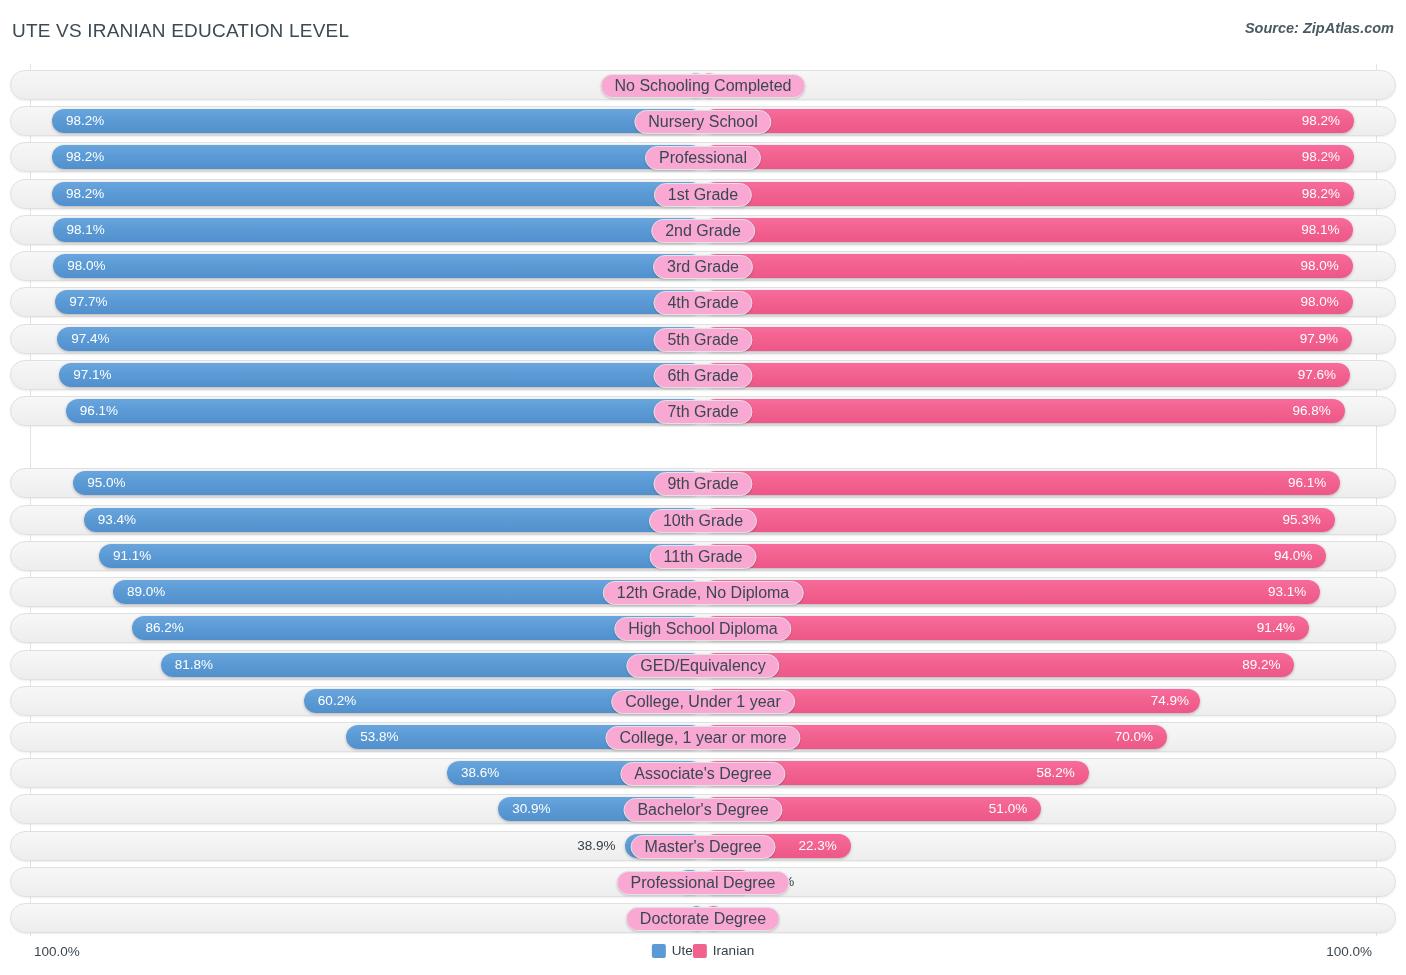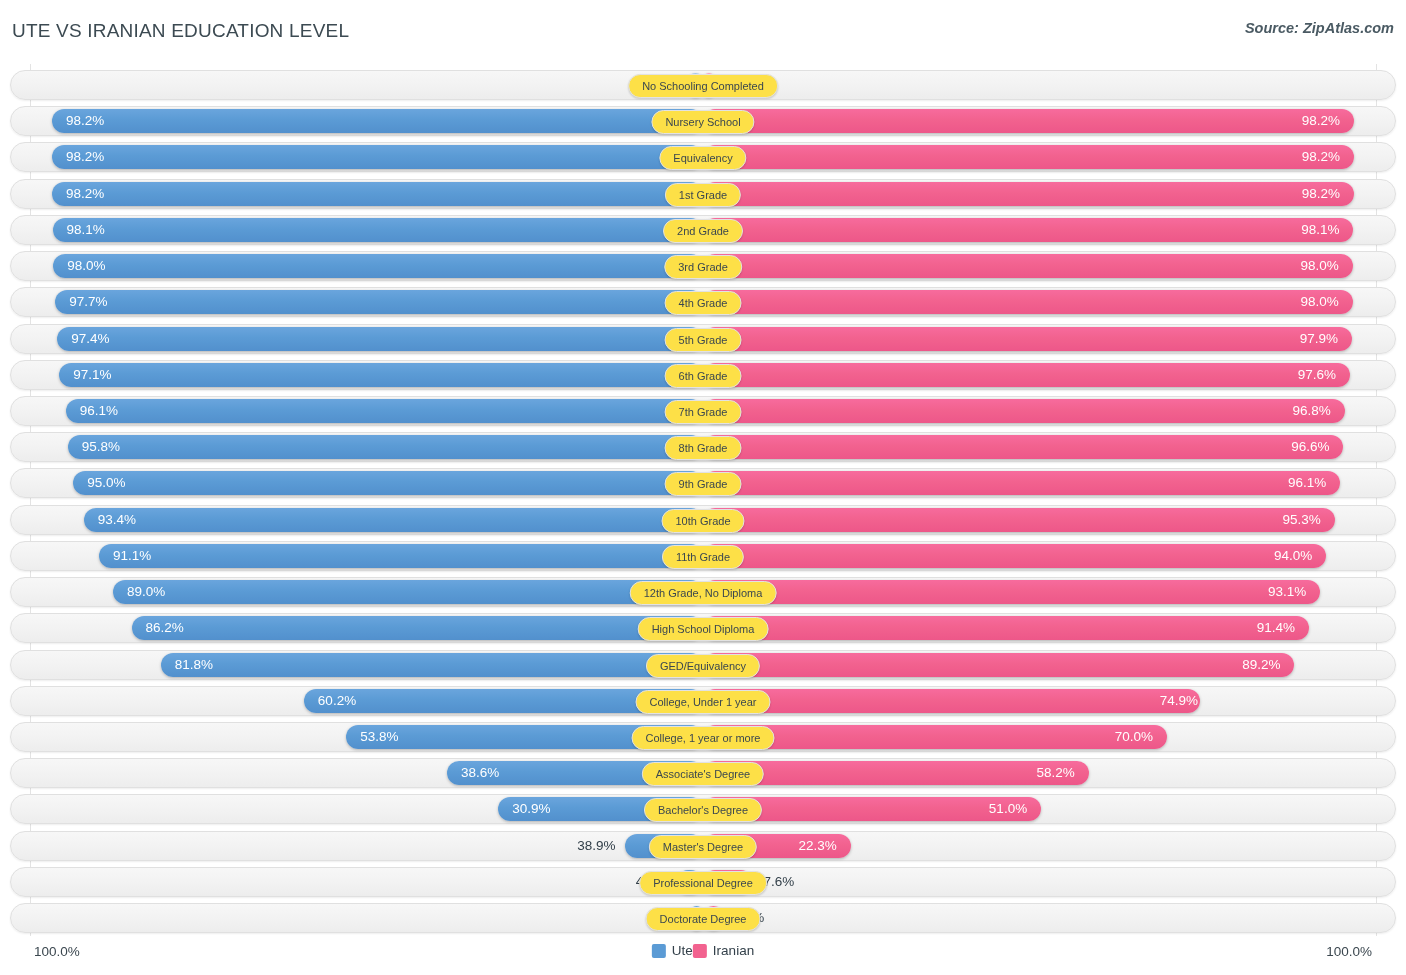--- a/index.html
+++ b/index.html
@@ -64,25 +64,25 @@
     font-size:13.5px;white-space:nowrap;
   }
   .val.inside-l{left:14px;color:#ffffff;}
   .val.inside-r{right:14px;color:#ffffff;}
   .val.outside-l{color:#33404a;text-align:right;}
   .val.outside-r{color:#33404a;text-align:left;}
 
   .catlabel{
     position:absolute;top:4px;height:22px;line-height:22px;
     left:50%;transform:translateX(-50%);
-    background:#fde047;
+    background:#f9a8d4;
     border:1px solid #e2e2e2;
     border-radius:12px;
     padding:0 13px;
-    font-size:11px;color:#3b474f;
+    font-size:16px;color:#3b474f;
     white-space:nowrap;
     box-shadow:0 1px 2px rgba(0,0,0,.16);
     z-index:5;
   }
 
   
   .footer{position:absolute;left:0;top:936px;width:1406px;height:39px;}
   .axis-min{position:absolute;left:34px;top:8px;font-size:13.5px;color:#3b474f;}
   .axis-max{position:absolute;right:34px;top:8px;font-size:13.5px;color:#3b474f;}
   .legend{
@@ -135,21 +135,21 @@
       <div class="row" style="top: 78.44px;">
         <div class="track"></div>
         <div class="half l">
           <div class="bar l" style="width: 651.066px; right: 0px;"></div>
           <div class="val inside-l" style="left: 55.934px;">98.2%</div>
         </div>
         <div class="half r">
           <div class="bar r" style="width: 651.066px; left: 0px;"></div>
           <div class="val inside-r" style="right: 55.934px;">98.2%</div>
         </div>
-        <div class="catlabel">Equivalency</div>
+        <div class="catlabel">Professional</div>
       </div>
       <div class="row" style="top: 114.66px;">
         <div class="track"></div>
         <div class="half l">
           <div class="bar l" style="width: 651.066px; right: 0px;"></div>
           <div class="val inside-l" style="left: 55.934px;">98.2%</div>
         </div>
         <div class="half r">
           <div class="bar r" style="width: 651.066px; left: 0px;"></div>
           <div class="val inside-r" style="right: 55.934px;">98.2%</div>
@@ -221,32 +221,20 @@
         <div class="half l">
           <div class="bar l" style="width: 637.143px; right: 0px;"></div>
           <div class="val inside-l" style="left: 69.857px;">96.1%</div>
         </div>
         <div class="half r">
           <div class="bar r" style="width: 641.784px; left: 0px;"></div>
           <div class="val inside-r" style="right: 65.216px;">96.8%</div>
         </div>
         <div class="catlabel">7th Grade</div>
       </div>
-      <div class="row" style="top: 368.2px;">
-        <div class="track"></div>
-        <div class="half l">
-          <div class="bar l" style="width: 635.154px; right: 0px;"></div>
-          <div class="val inside-l" style="left: 71.846px;">95.8%</div>
-        </div>
-        <div class="half r">
-          <div class="bar r" style="width: 640.458px; left: 0px;"></div>
-          <div class="val inside-r" style="right: 66.542px;">96.6%</div>
-        </div>
-        <div class="catlabel">8th Grade</div>
-      </div>
       <div class="row" style="top: 404.42px;">
         <div class="track"></div>
         <div class="half l">
           <div class="bar l" style="width: 629.85px; right: 0px;"></div>
           <div class="val inside-l" style="left: 77.15px;">95.0%</div>
         </div>
         <div class="half r">
           <div class="bar r" style="width: 637.143px; left: 0px;"></div>
           <div class="val inside-r" style="right: 69.857px;">96.1%</div>
         </div>
@@ -313,21 +301,21 @@
         <div class="catlabel">GED/Equivalency</div>
       </div>
       <div class="row" style="top: 621.74px;">
         <div class="track"></div>
         <div class="half l">
           <div class="bar l" style="width: 399.126px; right: 0px;"></div>
           <div class="val inside-l" style="left: 307.874px;">60.2%</div>
         </div>
         <div class="half r">
           <div class="bar r" style="width: 496.587px; left: 0px;"></div>
-          <div class="val inside-r" style="right: 198px;">74.9%</div>
+          <div class="val inside-r" style="right: 207px;">74.9%</div>
         </div>
         <div class="catlabel">College, Under 1 year</div>
       </div>
       <div class="row" style="top: 657.96px;">
         <div class="track"></div>
         <div class="half l">
           <div class="bar l" style="width: 356.694px; right: 0px;"></div>
           <div class="val inside-l" style="left: 350.306px;">53.8%</div>
         </div>
         <div class="half r">

